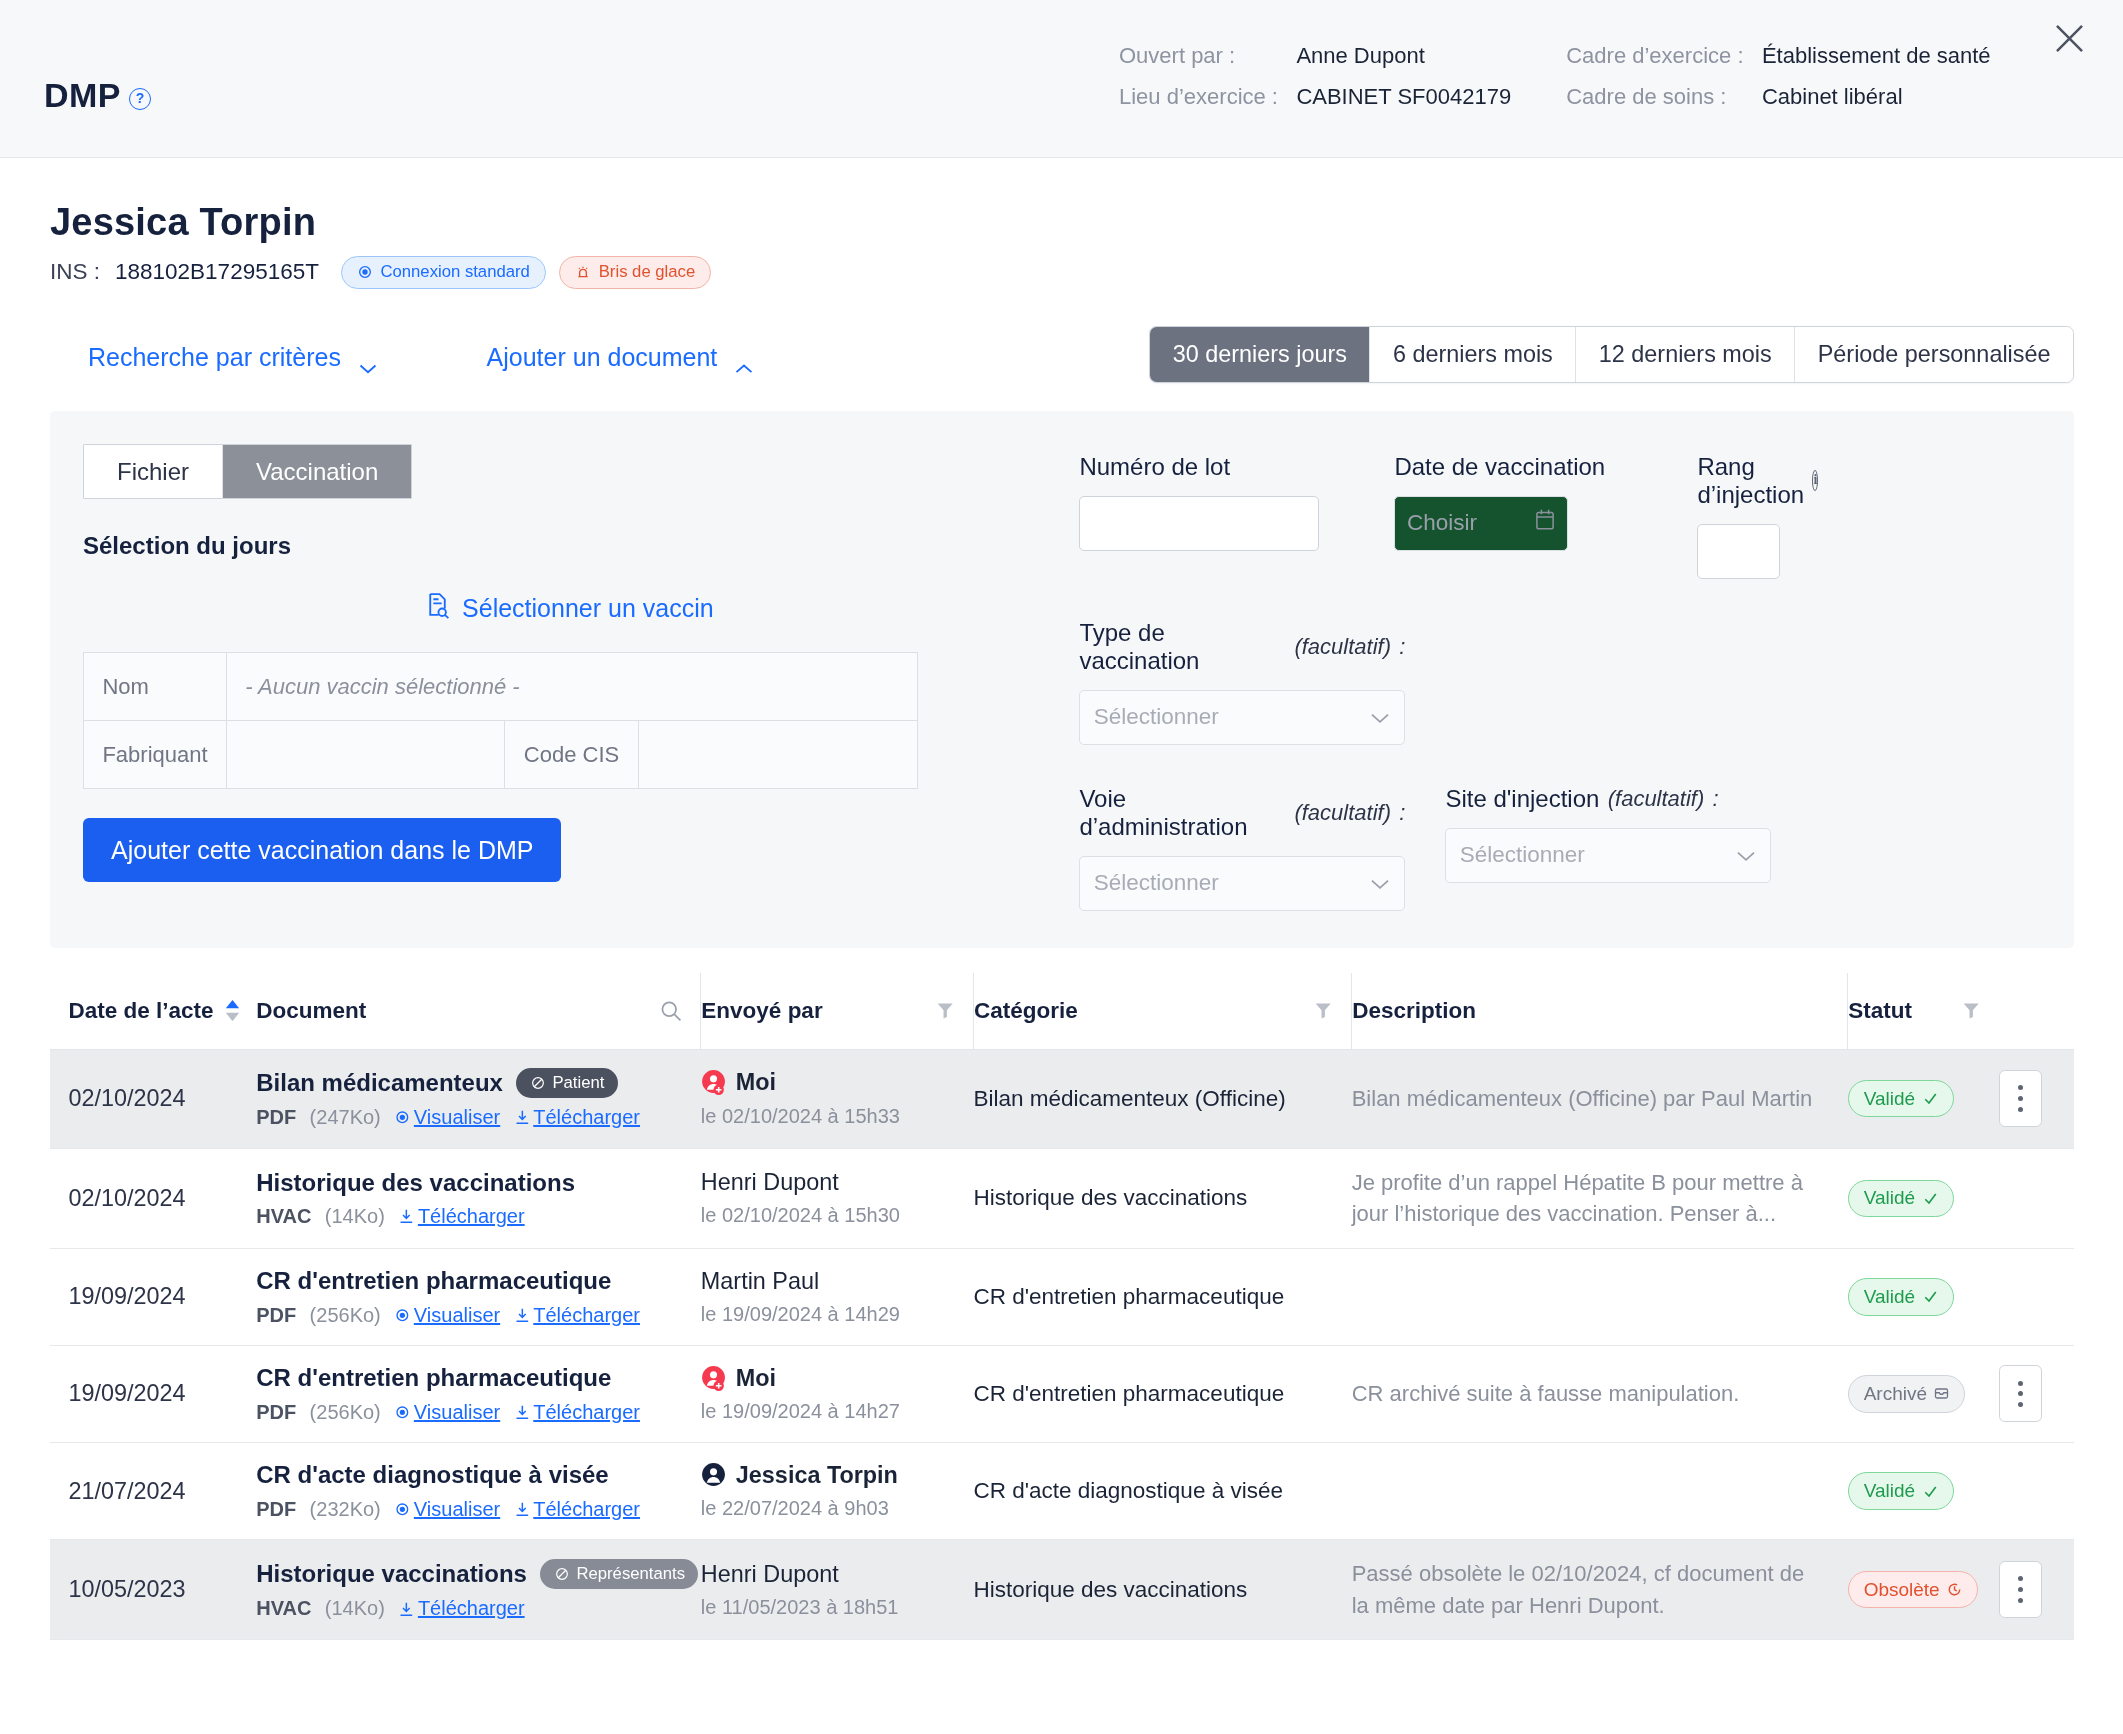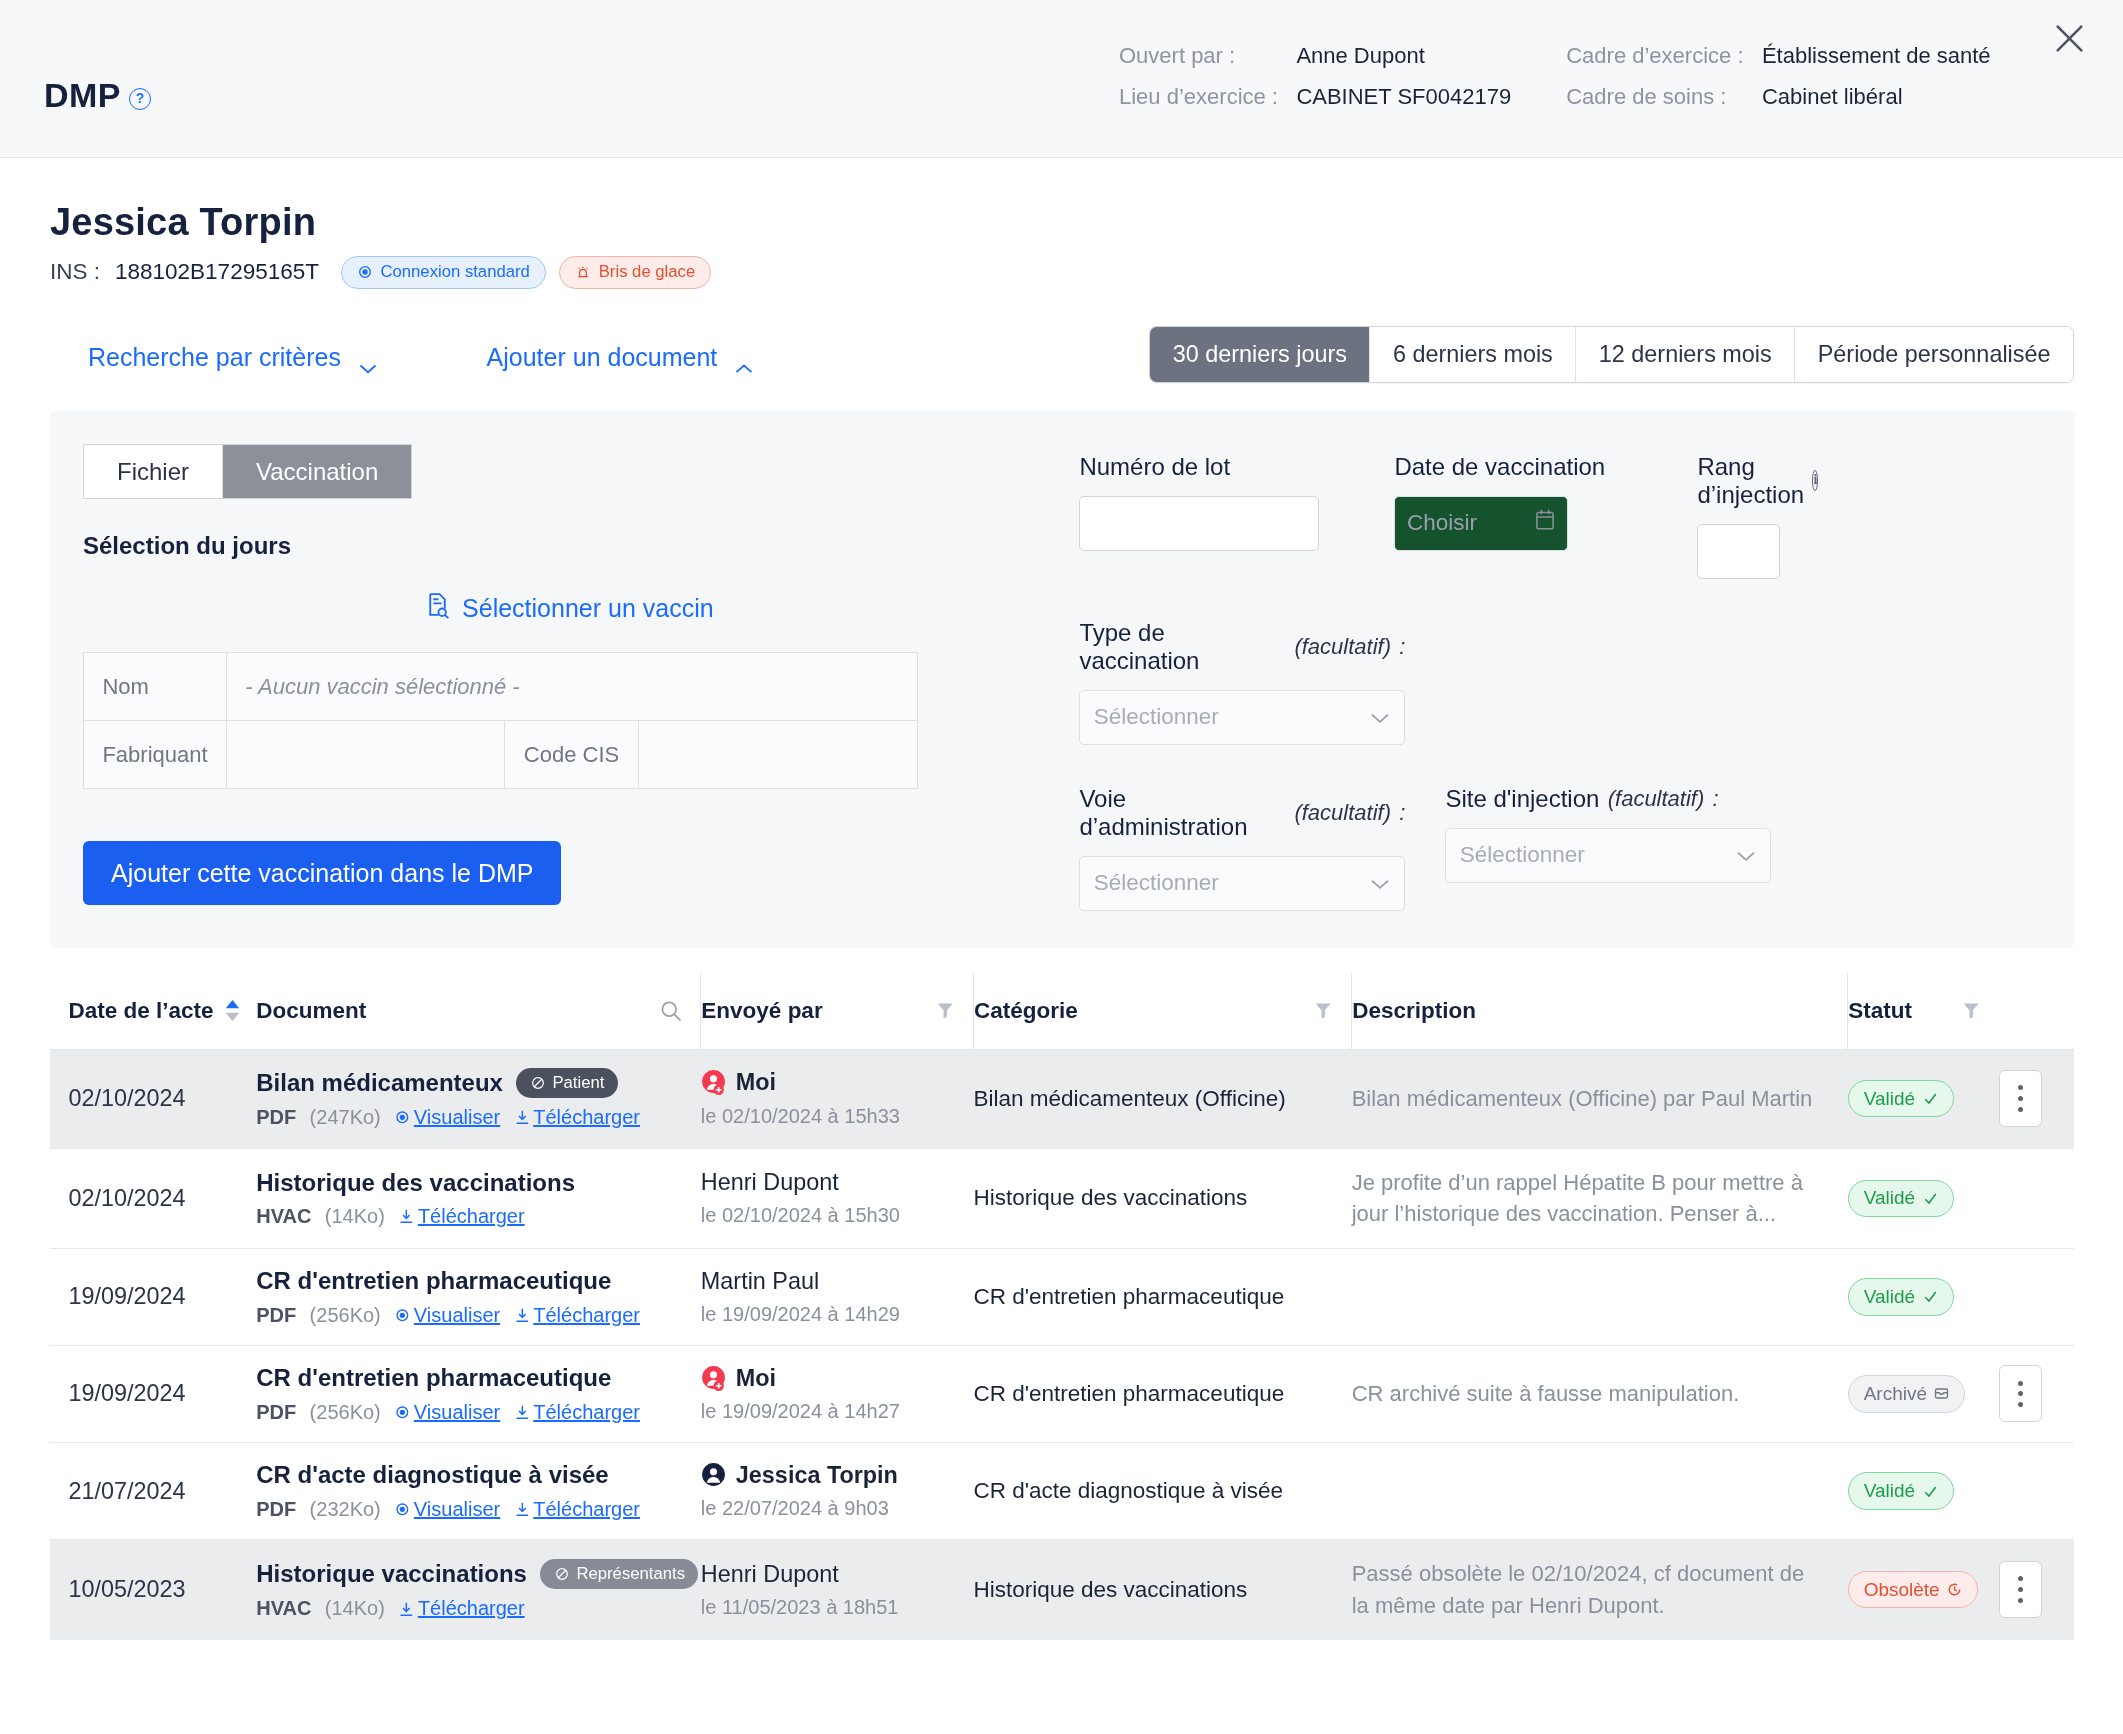--- a/index.html
+++ b/index.html
@@ -111,21 +111,21 @@
   .select-vaccin svg { width: 25px; height: 27px; }
   .vtable {
     margin-top: 27px; width: 835px; border-collapse: collapse;
     border: 0.8px solid #dcdfe4; background: #fafbfc;
   }
   .vtable td { border: 0.8px solid #dcdfe4; height: 68px; font-size: 22px; color: #707684; padding: 0 18.4px; }
   .vtable td.lab { width: 134px; }
   .vtable td.empty-name { color: #8a909c; font-style: italic; }
   .vtable td.cis { width: 134px; }
   .primary-btn {
-    margin-top: 52px; background: #1a5fef; color: #fff; border: none;
+    margin-top: 29px; background: #1a5fef; color: #fff; border: none;
     font-size: 25px; padding: 17.5px 28px; border-radius: 5.8px; cursor: pointer;
     font-family: inherit;
   }
   .form-right { flex: 1; padding-left: 23.4px; padding-top: 8.3px; }
   .fr-row { display: flex; }
   .fld { display: flex; flex-direction: column; }
   .fld-label { font-size: 24px; color: #16213e; margin-bottom: 15px; display: flex; align-items: center; gap: 8.3px; }
   .fld-label .opt { font-style: italic; font-size: 22px; color: #2d3448; }
   .info-i {
     width: 21px; height: 21px; border-radius: 50%; border: 1.7px solid #5d6472;

